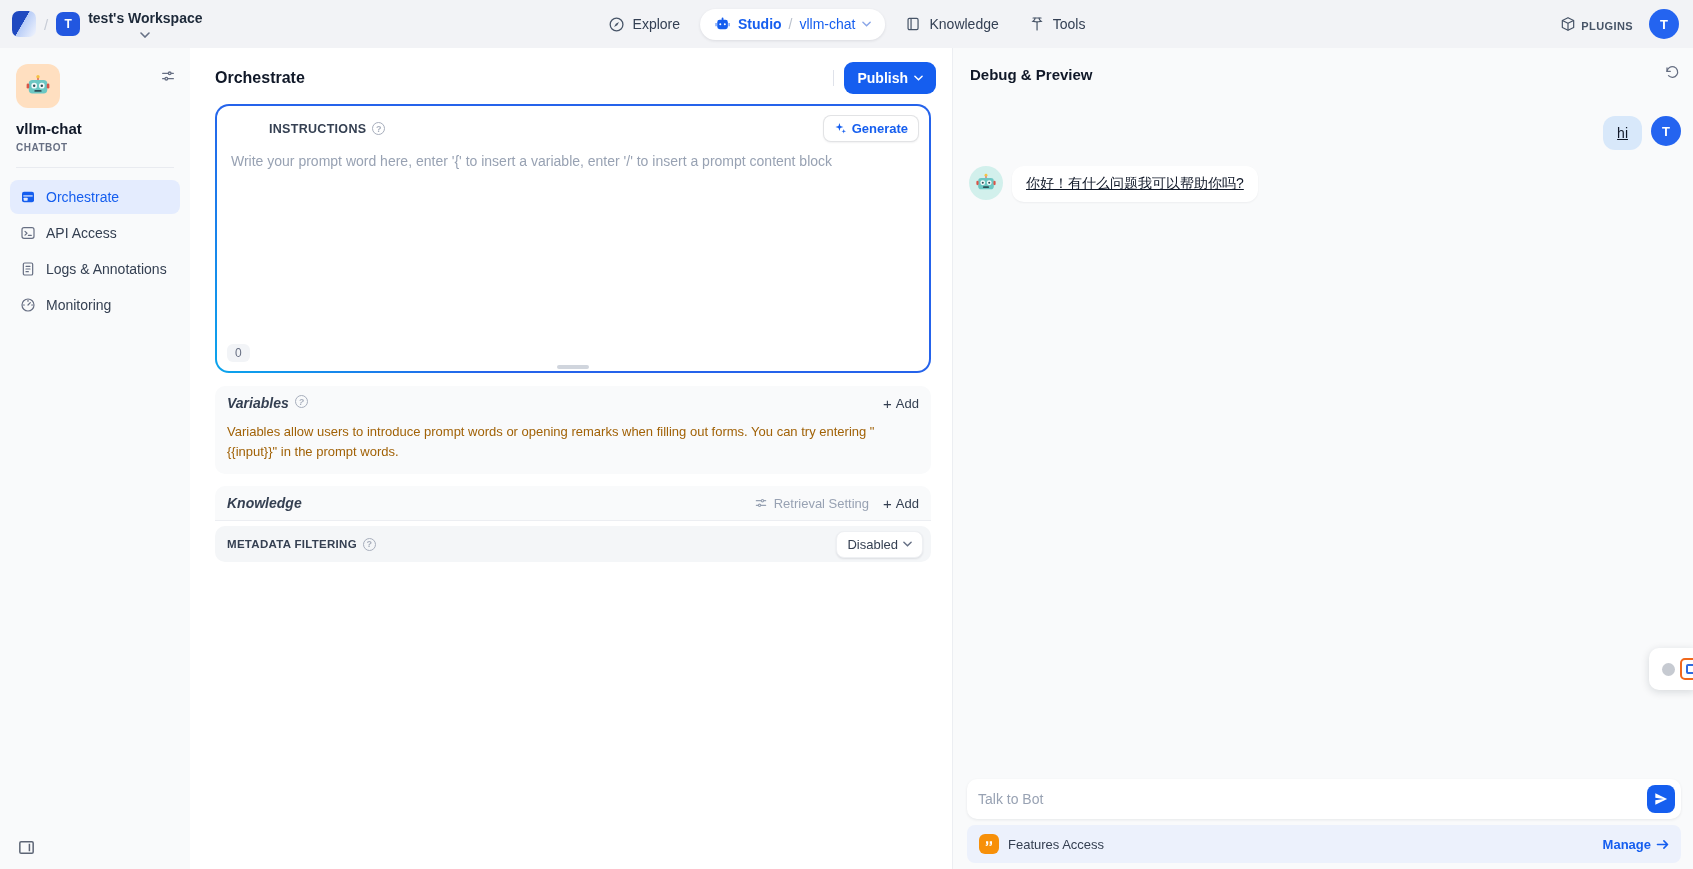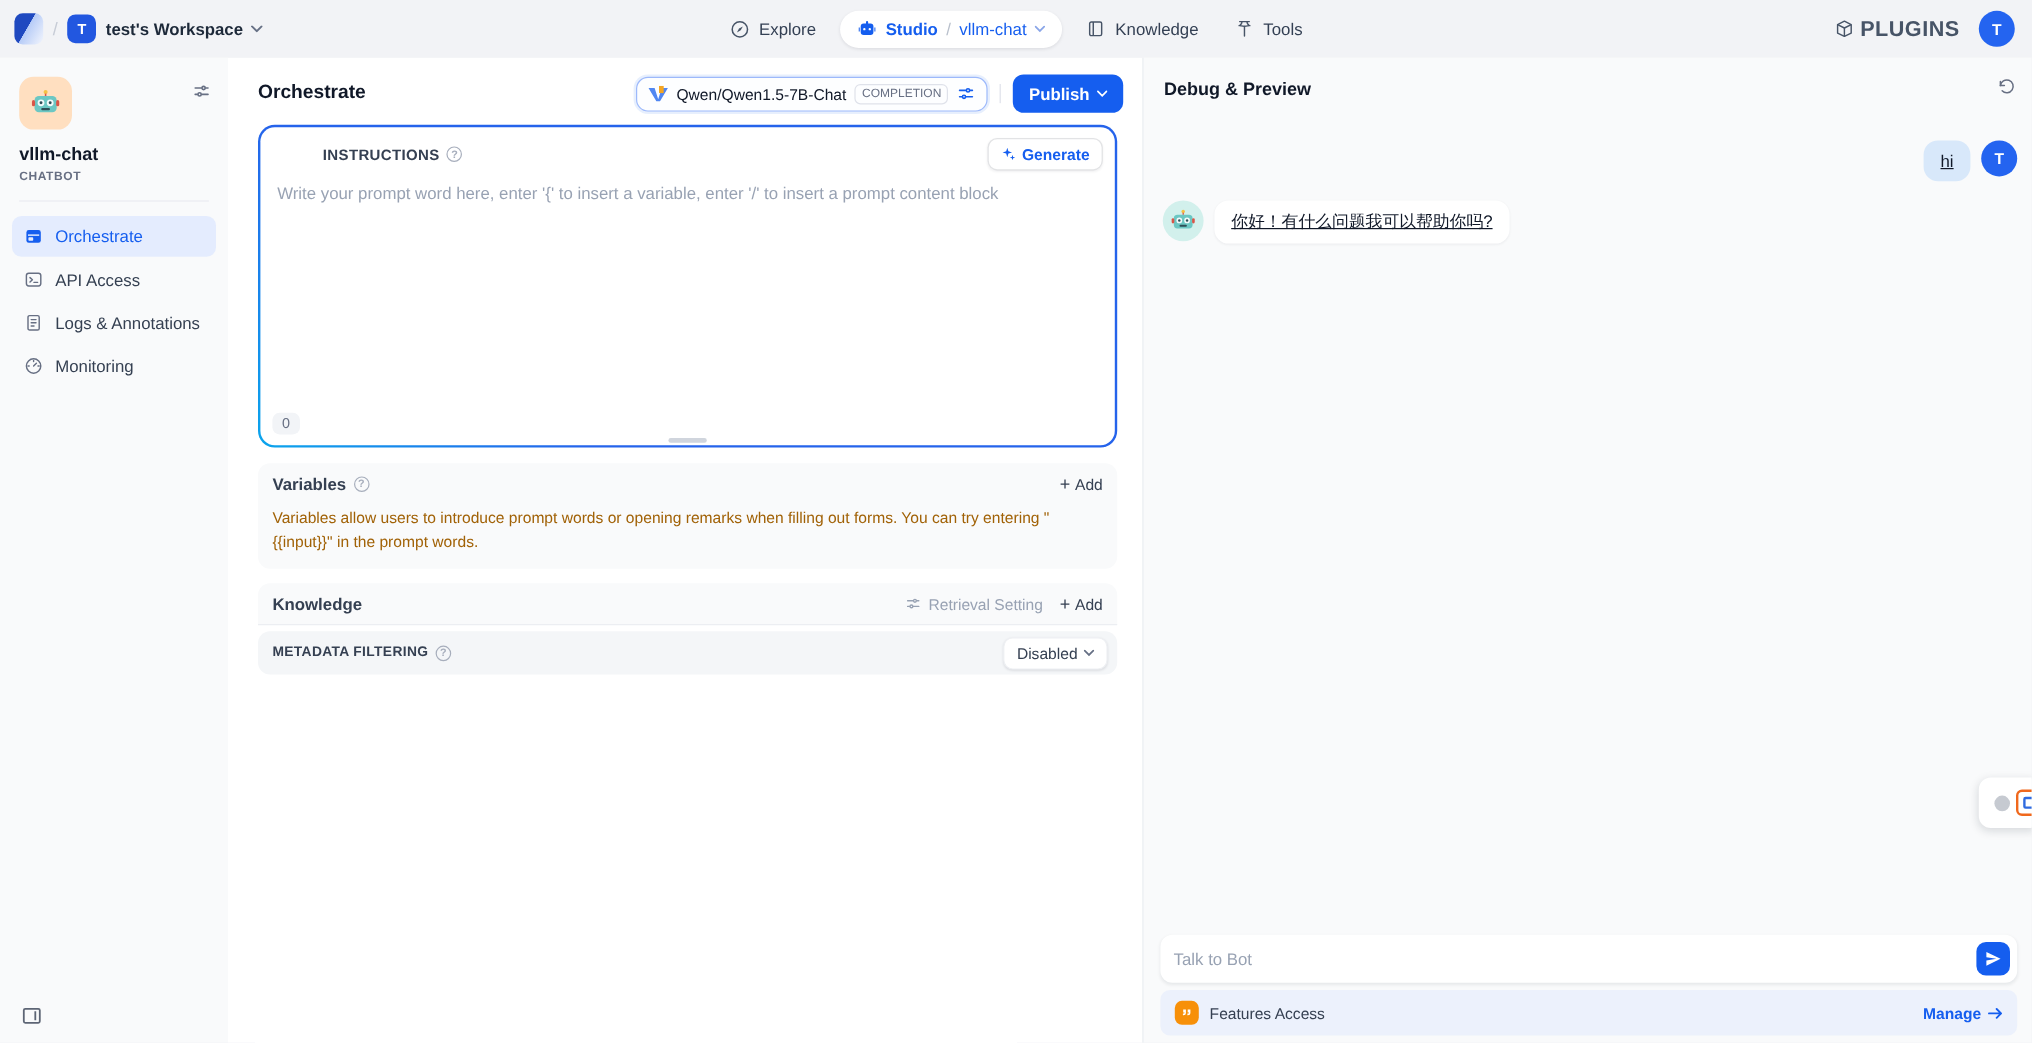--- a/index.html
+++ b/index.html
@@ -8,33 +8,33 @@
 
   
   .topnav { height:48px; display:flex; align-items:center; justify-content:space-between;
     padding:0 14px 0 12px; background:#f2f3f6; position:relative; }
   .nav-left { display:flex; align-items:center; gap:8px; }
   .dify-logo { width:24px; height:26px; border-radius:7px;
     background:linear-gradient(120deg,#1f49c0 45%,#b7ccf7 46%,#e8eefc 90%); }
   .crumb-slash { color:#c7ccd6; font-size:15px; }
   .ws-badge { width:24px; height:24px; border-radius:7px; background:#2257e0; color:#fff;
     display:flex; align-items:center; justify-content:center; font-size:12px; font-weight:bold; }
-  .ws-name { font-size:14px; font-weight:bold; color:#1d2939; display:flex; align-items:center; gap:6px; }
+  .ws-name { font-size:14px; font-weight:bold; color:#1d2939; display:flex; align-items:center; gap:6px;flex-direction:column; }
   .nav-center { position:absolute; left:50%; top:0; height:48px; transform:translateX(-50%);
     display:flex; align-items:center; gap:10px; }
   .nav-item { display:flex; align-items:center; gap:8px; font-size:14px; font-weight:500;
     color:#344054; padding:6px 10px; border-radius:10px; cursor:pointer; }
   .nav-item svg { color:#475467; }
   .studio-pill { display:flex; align-items:center; gap:7px; background:#fff; border-radius:999px;
     padding:7px 14px; box-shadow:0 1px 3px rgba(16,24,40,.1); font-size:14px; }
   .studio-pill .studio-label { color:#155eef; font-weight:bold; }
   .studio-pill .app-label { color:#155eef; font-weight:500; }
   .pill-slash { color:#b9c0cc; }
   .nav-right { display:flex; align-items:center; gap:16px; }
-  .plugins-btn { display:flex; align-items:center; gap:5px; font-size:18px; font-weight:bold;
+  .plugins-btn { display:flex; align-items:flex-end; gap:5px; font-size:11px; font-weight:bold;
     letter-spacing:.4px; color:#475467; }
   .top-avatar { width:30px; height:30px; border-radius:50%; background:#2464f0; color:#fff;
     display:flex; align-items:center; justify-content:center; font-size:13px; font-weight:bold; }
 
   
   .layout { display:flex; height:821px; }
 
   
   .sidebar { width:190px; background:#f9fafb; position:relative; flex-shrink:0; }
   .app-card { padding:16px 14px 0 16px; }
@@ -88,21 +88,21 @@
     font-family:"Liberation Sans",sans-serif; font-size:14px; color:#101828; background:transparent; }
   .prompt-area::placeholder { color:#98a2b3; }
   .char-badge { position:absolute; left:10px; bottom:9px; background:#f2f4f7; color:#676f83;
     font-size:12px; border-radius:6px; padding:2px 8px; }
   .resize-handle { position:absolute; left:50%; bottom:2px; transform:translateX(-50%);
     width:32px; height:4px; border-radius:2px; background:#d0d5dd; cursor:ns-resize; }
 
   
   .card { width:716px; background:#f9fafb; border-radius:10px; }
   .card-head { display:flex; align-items:center; justify-content:space-between; padding:9px 12px; }
-  .card-title { font-size:14px; font-weight:bold; color:#354052; display:flex; align-items:center; gap:6px; }
+  .card-title { font-size:14px; font-weight:bold; color:#354052; display:flex; align-items:flex-start; gap:6px;font-style:italic; }
   .head-actions { display:flex; align-items:center; gap:14px; }
   .add-btn { display:flex; align-items:center; gap:4px; font-size:13px; font-weight:500;
     color:#354052; cursor:pointer; }
   .add-plus { font-size:15px; line-height:1; }
   .muted-action { display:flex; align-items:center; gap:6px; font-size:13px; font-weight:500;
     color:#98a2b3; cursor:default; }
   .card-desc { padding:2px 12px 12px 12px; font-size:13px; color:#a16207; line-height:1.55; }
   .variables-card { margin-top:13px; }
   .knowledge-card { margin-top:12px; border-radius:10px 10px 0 0; }
   .knowledge-card .card-head { border-bottom:1px solid #eceef2; }
@@ -292,33 +292,20 @@
           <rect x="2" y="2" width="16" height="14" rx="1.5"></rect>
           <path d="M13.5 4.5v9"></path>
         </svg>
     </span>
   </div>
 
   <div class="main">
     <div class="main-header">
       <div class="page-title">Orchestrate</div>
       <div class="model-bar">
-        <div class="model-pill">
-          <svg width="17" height="14" viewBox="0 0 20 16">
-              <polygon fill="#5187f2" points="0.5,2.5 6.5,2.5 10,13.5 13.5,2.5 19.5,2.5 11.8,15.5 8.2,15.5"></polygon>
-              <rect fill="#f5a623" x="10.8" y="0.5" width="4.6" height="7"></rect>
-            </svg>
-          <span class="model-name">Qwen/Qwen1.5-7B-Chat</span>
-          <span class="model-mode">COMPLETION</span>
-          <svg width="16" height="16" viewBox="0 0 24 24" fill="none" stroke="#155eef" stroke-width="2" stroke-linecap="round">
-              <path d="M4 8h8M17 8h3M4 16h3M12 16h8"></path>
-              <circle cx="14.5" cy="8" r="2" fill="#fdfeff"></circle>
-              <circle cx="9.5" cy="16" r="2" fill="#fdfeff"></circle>
-            </svg>
-        </div>
         <div class="vbar-divider"></div>
         <button class="publish-btn">
           <span>Publish</span>
           <svg width="9" height="6" viewBox="0 0 10 6" fill="none">
               <path d="M1 1l4 4 4-4" stroke="#fff" stroke-width="1.6" stroke-linecap="round"></path>
             </svg>
         </button>
       </div>
     </div>
 

